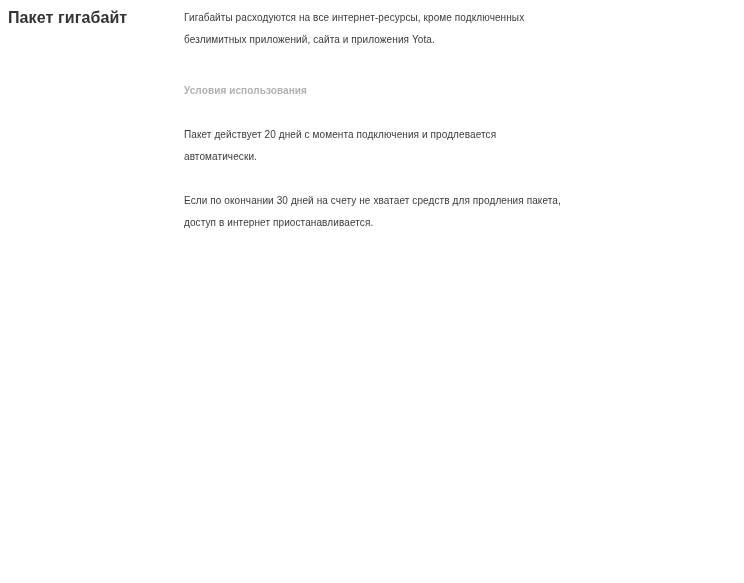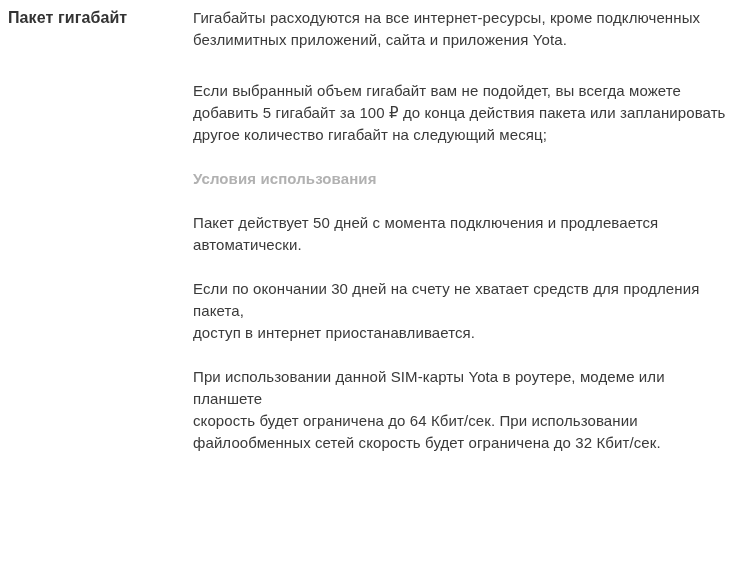--- a/index.html
+++ b/index.html
@@ -33,22 +33,22 @@
     color: #333333;
     line-height: 22px;
     letter-spacing: 0.1px;
   }
   .right-col {
     flex: 1 1 auto;
     max-width: 560px;
     box-sizing: border-box;
   }
   .block {
-    margin: 0 0 22px 12px;
-    font-size: 15px;
+    margin: 0 0 22px 3px;
+    font-size: 10px;
     line-height: 22px;
     color: #3a3a3a;
     white-space: pre-line;
     letter-spacing: 0.1px;
   }
   .block.first {
     margin-bottom: 29px;
   }
   .block.subheading {
     color: #b1b1b1;
@@ -61,27 +61,21 @@
 <div class="page">
   <div class="layout">
 
     <div class="left-col">
       <div class="section-title">Пакет гигабайт</div>
     </div>
 
     <div class="right-col">
       <p class="block first">Гигабайты расходуются на все интернет-ресурсы, кроме подключенных
 безлимитных приложений, сайта и приложения Yota.</p>
-      <p class="block">Если выбранный объем гигабайт вам не подойдет, вы всегда можете
-добавить 5 гигабайт за 100 ₽ до конца действия пакета или запланировать
-другое количество гигабайт на следующий месяц;</p>
       <p class="block subheading">Условия использования</p>
-      <p class="block">Пакет действует 50 дней с момента подключения и продлевается
+      <p class="block">Пакет действует 20 дней с момента подключения и продлевается
 автоматически.</p>
       <p class="block">Если по окончании 30 дней на счету не хватает средств для продления пакета,
 доступ в интернет приостанавливается.</p>
-      <p class="block">При использовании данной SIM-карты Yota в роутере, модеме или планшете
-скорость будет ограничена до 64 Кбит/сек. При использовании
-файлообменных сетей скорость будет ограничена до 32 Кбит/сек.</p>
     </div>
 
   </div>
 </div>
 
 </body></html>

